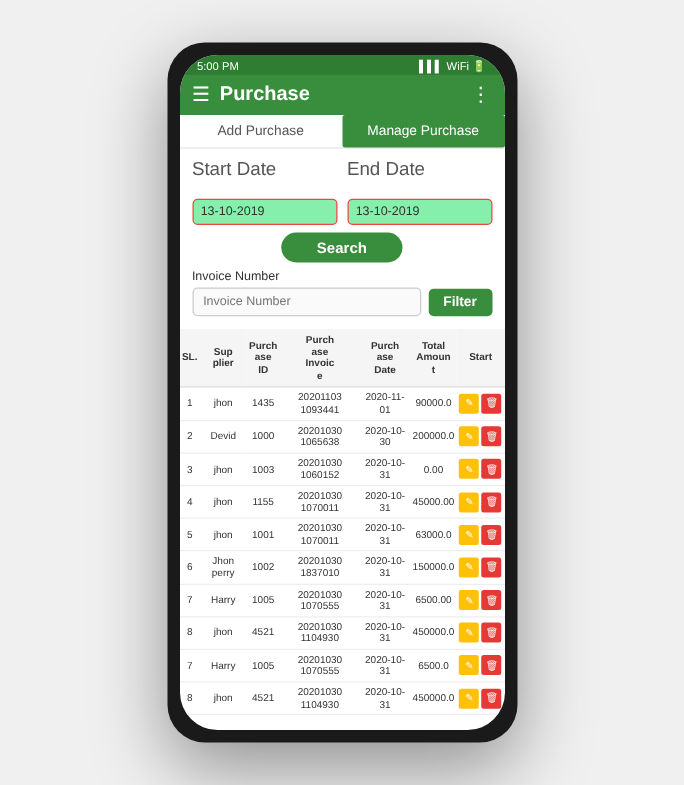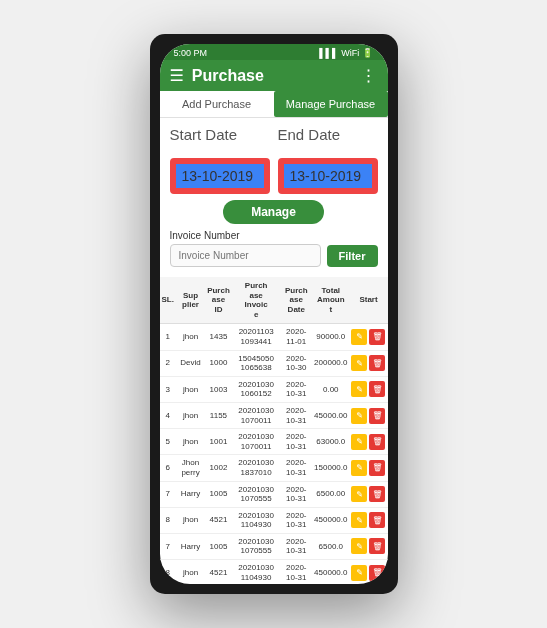--- a/index.html
+++ b/index.html
@@ -6,24 +6,24 @@
     body {
       background: #f0f0f0;
       display: flex;
       justify-content: center;
       align-items: center;
       min-height: 100vh;
       font-family: 'Segoe UI', Arial, sans-serif;
     }
 
     .phone-outer {
-      width: 248px;
+      width: 280px;
       height: 560px;
       background: #1a1a1a;
-      border-radius: 15px;
+      border-radius: 30px;
       padding: 10px;
       box-shadow: 0 20px 60px rgba(0,0,0,0.4);
       position: relative;
     }
     .phone-inner {
       width: 100%;
       height: 100%;
       background: #fff;
       border-radius: 30px;
       overflow: hidden;
@@ -84,26 +84,26 @@
     }
     .date-row {
       display: flex;
       gap: 8px;
       margin-bottom: 6px;
     }
     .date-group { flex: 1; }
     .date-label { font-size: 15px; color: #555; margin-bottom: 15px; }
     .date-input {
       width: 100%;
-      border: 6px solid #ef4444;
+      border: 1px solid #ef4444;
       border-radius: 4px;
       padding: 4px 6px;
-      font-size: 14px;
+      font-size: 10px;
       color: #333;
-      background: #3b82f6;
+      background: #86efac;
     }
     .search-btn-row {
       display: flex;
       justify-content: center;
       margin-bottom: 6px;
     }
     .search-btn {
       background: #388e3c;
       color: #fff;
       border: none;
@@ -229,21 +229,21 @@
         <div class="date-group">
           <div class="date-label">Start Date</div>
           <input class="date-input" type="text" value="13-10-2019" style="">
         </div>
         <div class="date-group">
           <div class="date-label">End Date</div>
           <input class="date-input" type="text" value="13-10-2019" style="">
         </div>
       </div>
       <div class="search-btn-row">
-        <button class="search-btn">Manage</button>
+        <button class="search-btn">Search</button>
       </div>
       <div class="invoice-label">Invoice Number</div>
       <div class="invoice-row">
         <input class="invoice-input" type="text" placeholder="Invoice Number" style="">
         <button class="filter-btn">Filter</button>
       </div>
     </div>
 
     <div class="table-wrap">
       <table>
@@ -270,21 +270,21 @@
         <div class="action-cell">
           <button class="btn-edit" title="Edit">✎</button>
           <button class="btn-delete" title="Delete">🗑</button>
         </div>
       </td>
     </tr>
             <tr>
       <td>2</td>
       <td>Devid</td>
       <td>1000</td>
-      <td>15045050 1065638</td>
+      <td>20201030 1065638</td>
       <td>2020-10-30</td>
       <td>200000.0</td>
       <td>
         <div class="action-cell">
           <button class="btn-edit" title="Edit">✎</button>
           <button class="btn-delete" title="Delete">🗑</button>
         </div>
       </td>
     </tr>
             <tr>

